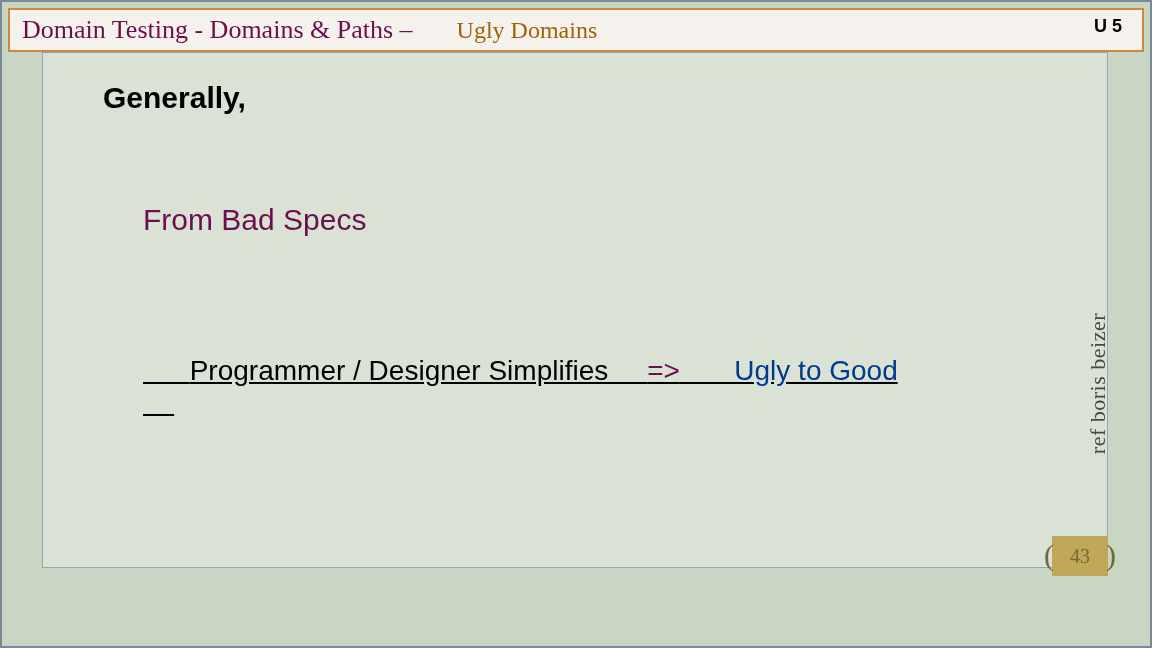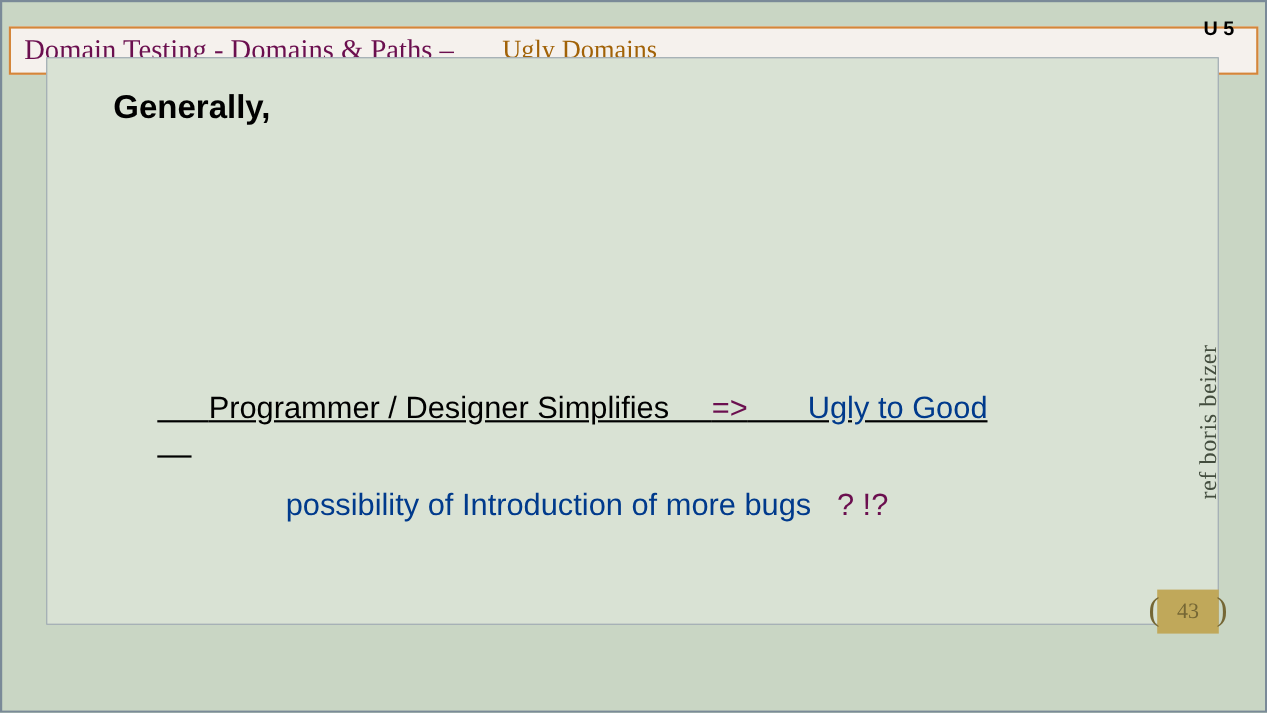--- a/index.html
+++ b/index.html
@@ -14,21 +14,21 @@
   .slide {
     position: relative;
     width: 1152px;
     height: 648px;
     border: 2px solid #7a8a98;
     box-sizing: border-box;
     background: #c9d6c4;
   }
   .title-bar {
     position: absolute;
-    top: 22px;
+    top: 6px;
     left: 6px;
     right: 6px;
     height: 44px;
     border: 2px solid #d4863a;
     background: #f5f1ed;
     box-sizing: border-box;
     display: flex;
     align-items: center;
     padding-left: 12px;
   }
@@ -139,25 +139,23 @@
 
   <div class="title-bar">
     <span class="title-text">Domain Testing  -  Domains &amp; Paths – </span>
     <span class="title-highlight">Ugly Domains</span>
   </div>
 
   <div class="unit-label">U 5</div>
 
   <div class="content-panel">
     <div class="generally">Generally,</div>
+    <div class="from-bad">From Bad Specs</div>
     <div class="line3">
       <span class="part1">Programmer / Designer Simplifies     </span><span class="arrow">=&gt;</span><span class="part2">       Ugly to Good</span>
-    </div>
-    <div class="line4">
-      <span class="main">possibility of Introduction of more bugs   </span><span class="ques">? !?</span>
     </div>
     <div class="side-ref">ref boris beizer</div>
   </div>
 
   <div class="page-badge">
     <span>43</span>
   </div>
 
 </div>
 

